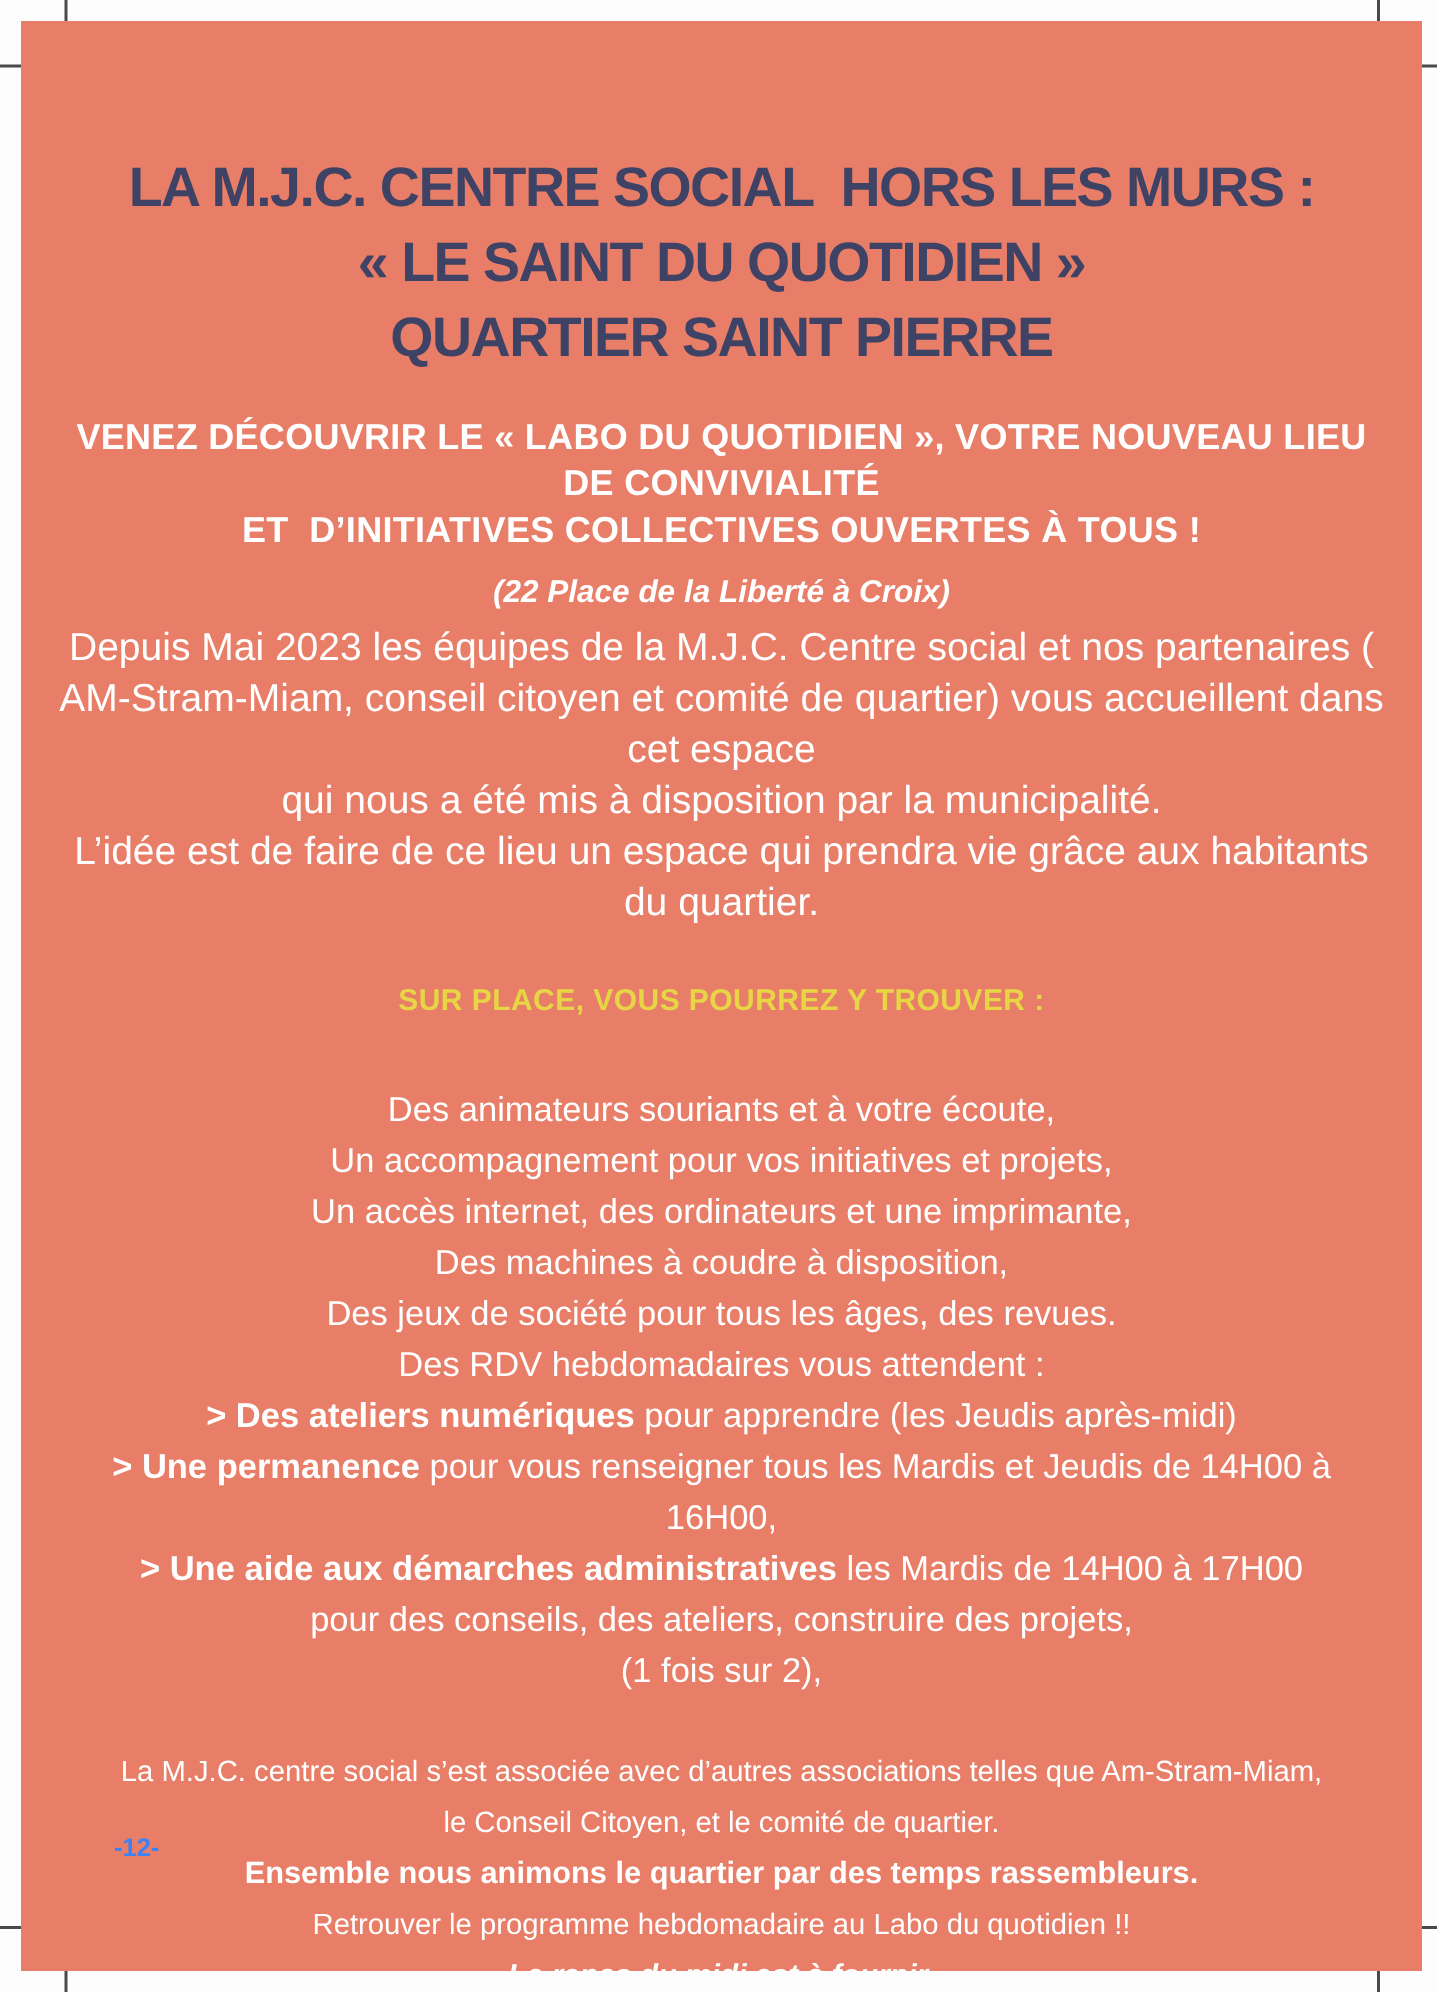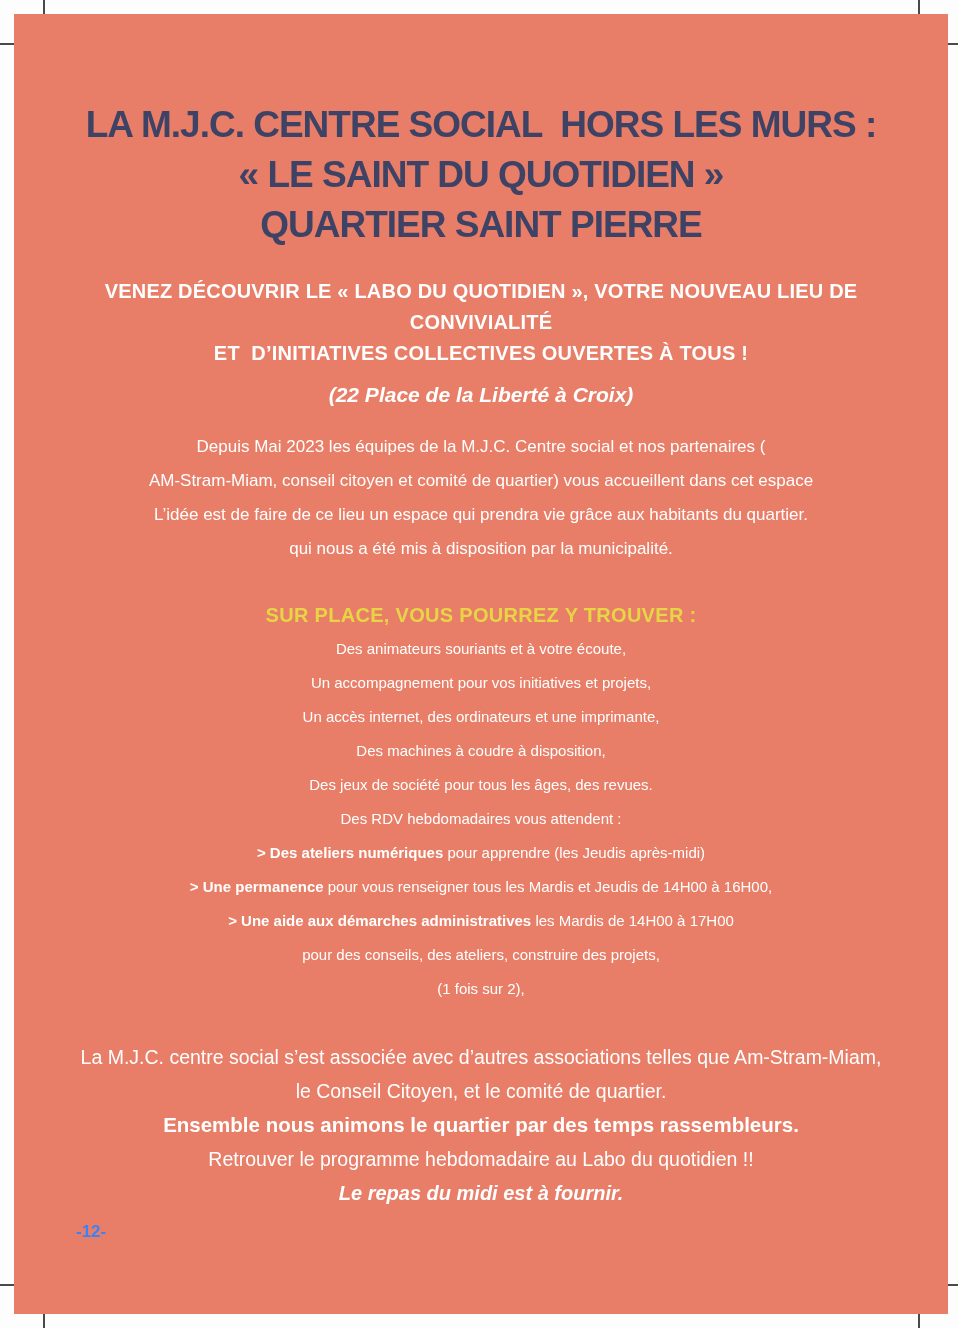--- a/index.html
+++ b/index.html
@@ -47,48 +47,49 @@
   .title {
     margin-top: 86px;
     color: #3e4366;
     font-size: 37px;
     line-height: 50px;
     font-weight: 700;
     letter-spacing: -1px;
   }
   .subhead {
     margin-top: 26px;
-    font-size: 20px;
+    font-size: 24px;
     line-height: 31px;
     font-weight: 700;
     letter-spacing: 0.2px;
   }
   .address {
     margin-top: 10px;
     font-size: 21px;
     line-height: 31px;
     font-weight: 700;
     font-style: italic;
   }
   .intro-para {
-    margin-top: 20px;
-    font-size: 17px;
+    margin-top: 4px;
+    font-size: 26px;
     line-height: 34px;
   }
   .services-heading {
     margin-top: 32px;
     color: #e8d545;
     font-size: 20px;
     line-height: 34px;
     font-weight: 700;
     letter-spacing: 0.3px;
   }
   .services-list {
-    font-size: 15px;
+    font-size: 23px;
     line-height: 34px;
+    margin-top: 38px;
   }
   .services-list b { font-weight: 700; }
   .outro {
     margin-top: 34px;
     font-size: 19.5px;
     line-height: 34px;
   }
   .outro .strong { font-weight: 700; font-size: 20.5px; }
   .outro .strong-italic { font-weight: 700; font-style: italic; font-size: 20px; }
   .page-number {
@@ -128,22 +129,22 @@
         <div class="line">ET  D’INITIATIVES COLLECTIVES OUVERTES À TOUS !</div>
       </div>
 
       <div class="address">
         <div class="line">(22 Place de la Liberté à Croix)</div>
       </div>
 
       <div class="intro-para">
         <div class="line">Depuis Mai 2023 les équipes de la M.J.C. Centre social et nos partenaires (</div>
         <div class="line">AM-Stram-Miam, conseil citoyen et comité de quartier) vous accueillent dans cet espace</div>
+        <div class="line">qui nous a été mis à disposition par la municipalité.</div>
         <div class="line">L’idée est de faire de ce lieu un espace qui prendra vie grâce aux habitants du quartier.</div>
-        <div class="line">qui nous a été mis à disposition par la municipalité.</div>
       </div>
 
       <div class="services-heading">
         <div class="line">SUR PLACE, VOUS POURREZ Y TROUVER :</div>
       </div>
 
       <div class="services-list">
         <div class="line"><b></b><span>Des animateurs souriants et à votre écoute,</span></div>
         <div class="line"><b></b><span>Un accompagnement pour vos initiatives et projets,</span></div>
         <div class="line"><b></b><span>Un accès internet, des ordinateurs et une imprimante,</span></div>

